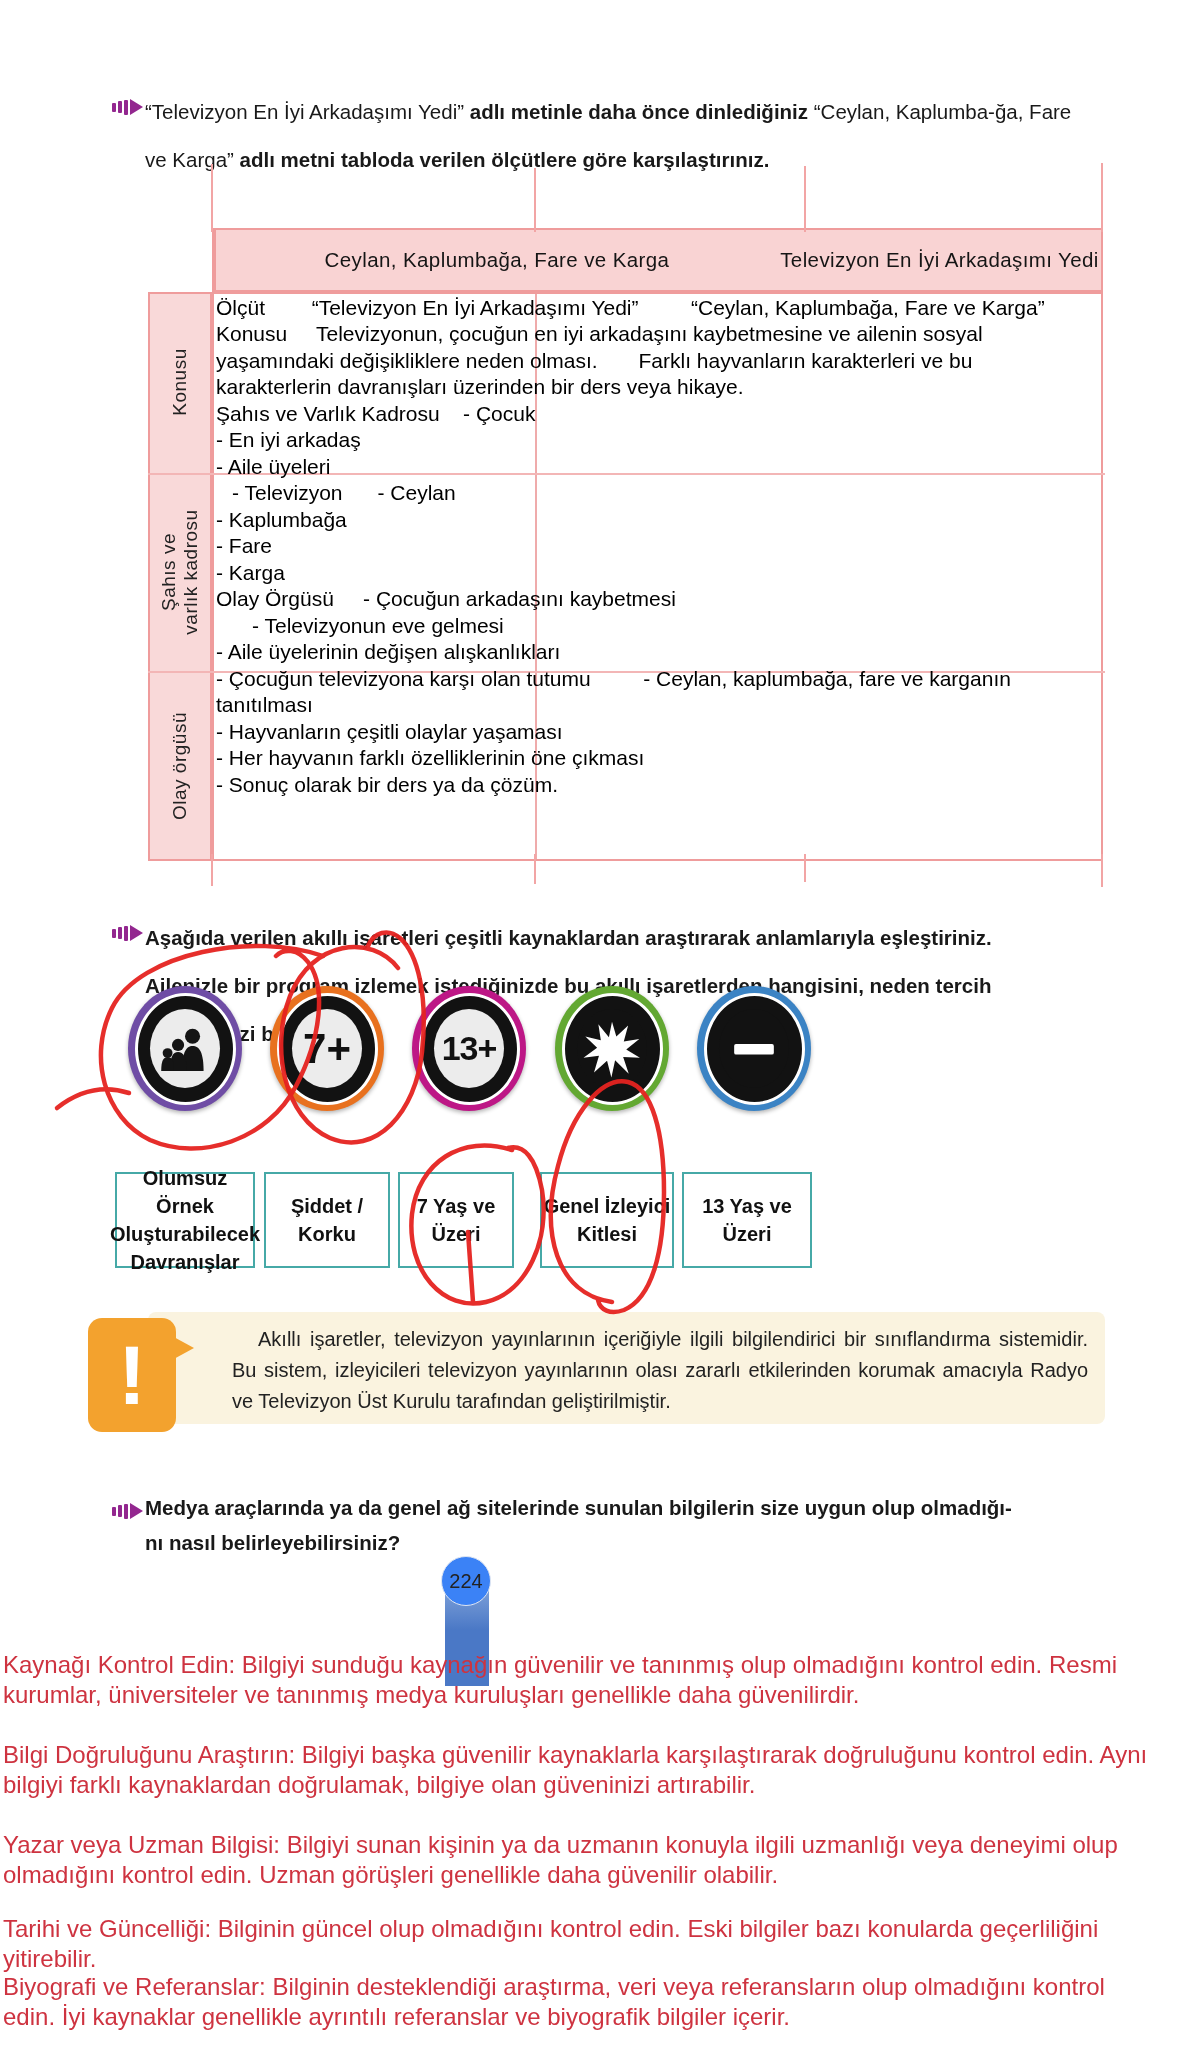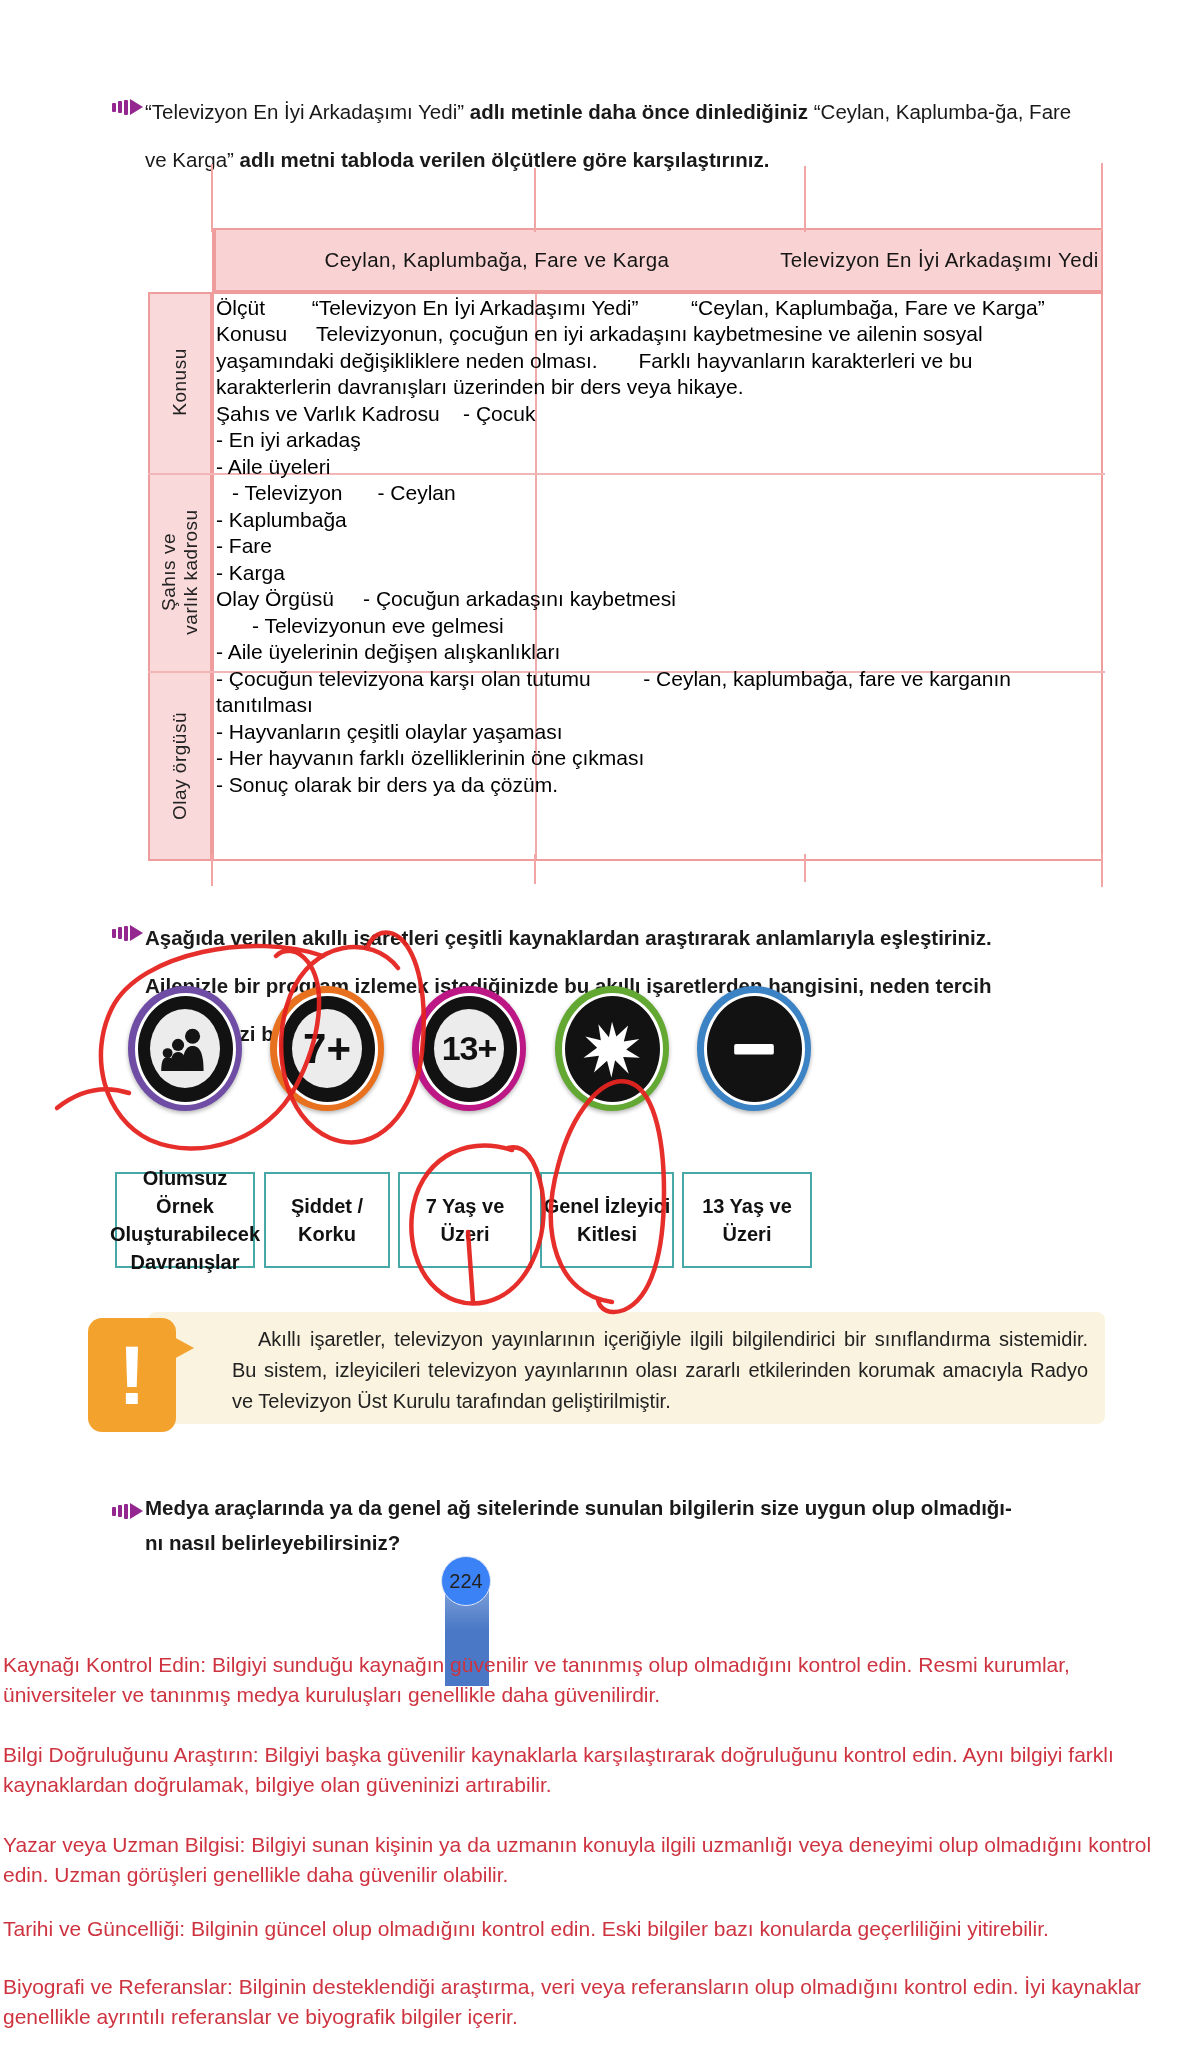--- a/index.html
+++ b/index.html
@@ -54,21 +54,21 @@
   .excl-tail{position:absolute;left:172px;top:1336px;width:0;height:0;border-top:12px solid transparent;
         border-bottom:12px solid transparent;border-left:22px solid #f3a22e;z-index:2;}
 
   
   .ribbon{position:absolute;left:445px;top:1562px;width:44px;height:124px;border-radius:22px 22px 0 0;
           background:linear-gradient(#9db9e4 0%,#4a78c6 55%,#4a78c6 100%);z-index:1;}
   .pagecircle{position:absolute;left:441px;top:1556px;width:50px;height:50px;border-radius:50%;background:#3b82f6;
           border:1px solid #dfe6f2;box-sizing:border-box;display:flex;align-items:center;justify-content:center;
           font-size:20px;color:#222;z-index:2;}
 
-  .bottomp{position:absolute;left:3px;width:1150px;font-size:21px;line-height:29.5px;color:#ce3340;z-index:4;}
+  .bottomp{position:absolute;left:3px;width:1150px;font-size:24px;line-height:29.5px;color:#ce3340;z-index:4;}
 
   .pen{position:absolute;left:0;top:0;z-index:50;pointer-events:none;}
 </style>
 </head>
 <body>
 
 <div id="page">
 
   <span class="bullet" style="left:112px;top:99px;">
       <i class="b1"></i>
@@ -187,21 +187,21 @@
   </div>
 
   <div class="slot" style="left:115px;width:140px;">
     <div>Olumsuz Örnek</div>
       <div>Oluşturabilecek</div>
       <div>Davranışlar</div>
   </div>
   <div class="slot" style="left:264px;width:126px;">
     <div>Şiddet / Korku</div>
   </div>
-  <div class="slot" style="left:398px;width:134px;">
+  <div class="slot" style="left:398px;width:116px;">
     <div>7 Yaş ve Üzeri</div>
   </div>
   <div class="slot" style="left:540px;width:134px;">
     <div>Genel İzleyici</div>
       <div>Kitlesi</div>
   </div>
   <div class="slot" style="left:682px;width:130px;">
     <div>13 Yaş ve Üzeri</div>
   </div>
 

